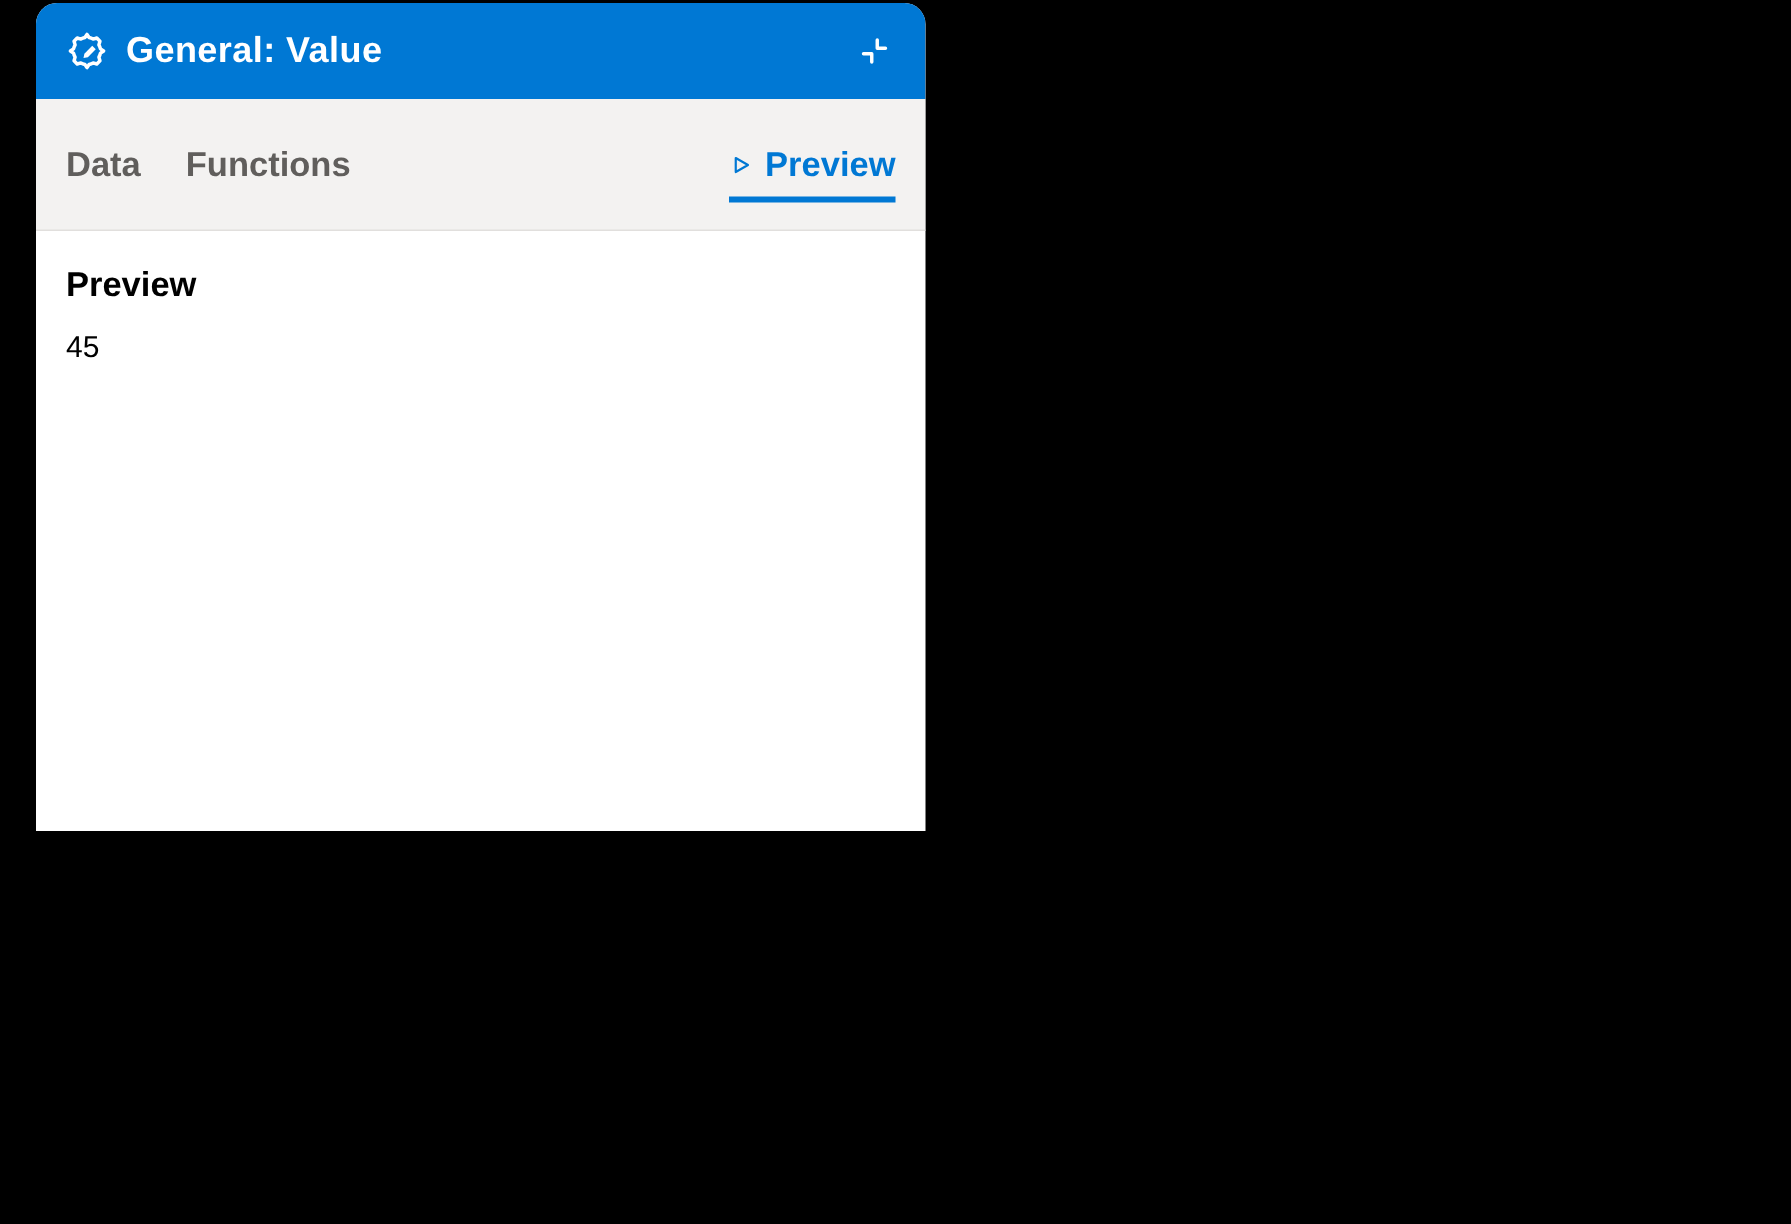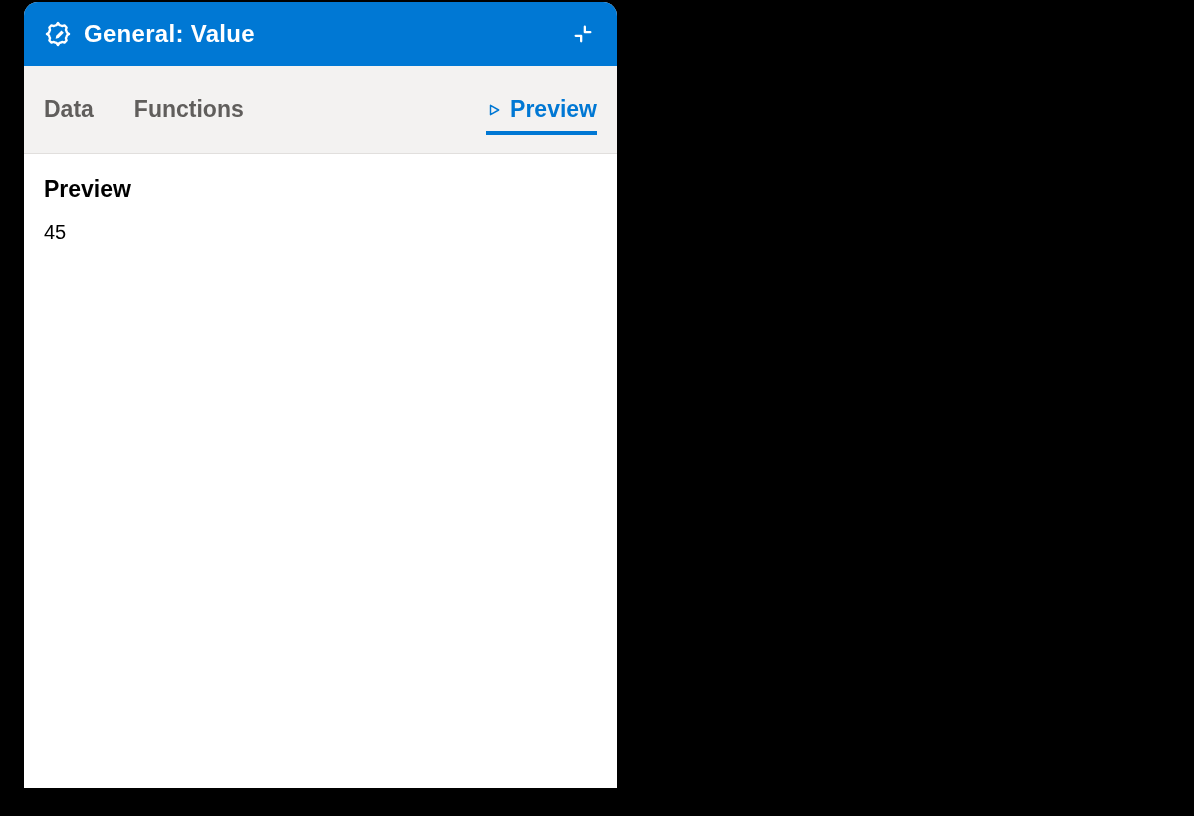--- a/index.html
+++ b/index.html
@@ -11,21 +11,21 @@
       background: #000;
       font-family: -apple-system, BlinkMacSystemFont, "Segoe UI", Helvetica, Arial, sans-serif;
       width: 1194px;
       height: 816px;
     }
     .panel {
       position: absolute;
       left: 24px;
       top: 2px;
       width: 593px;
-      height: 786px;
+      height: 552px;
       background: #fff;
       border-radius: 14px 14px 0 0;
       overflow: hidden;
       box-shadow: 0 2px 8px rgba(0,0,0,0.3);
     }
     .header {
       background: #0078d4;
       height: 64px;
       display: flex;
       align-items: center;
@@ -57,21 +57,21 @@
       color: #fff;
       cursor: pointer;
       flex-shrink: 0;
     }
     .tabs {
       background: #f3f2f1;
       height: 88px;
       display: flex;
       align-items: center;
       padding: 0 20px;
-      gap: 40px;
+      gap: 30px;
       border-bottom: 1px solid #e1dfdd;
     }
     .tab {
       font-size: 23px;
       font-weight: 700;
       color: #605e5c;
       cursor: pointer;
       height: 100%;
       display: flex;
       align-items: center;

